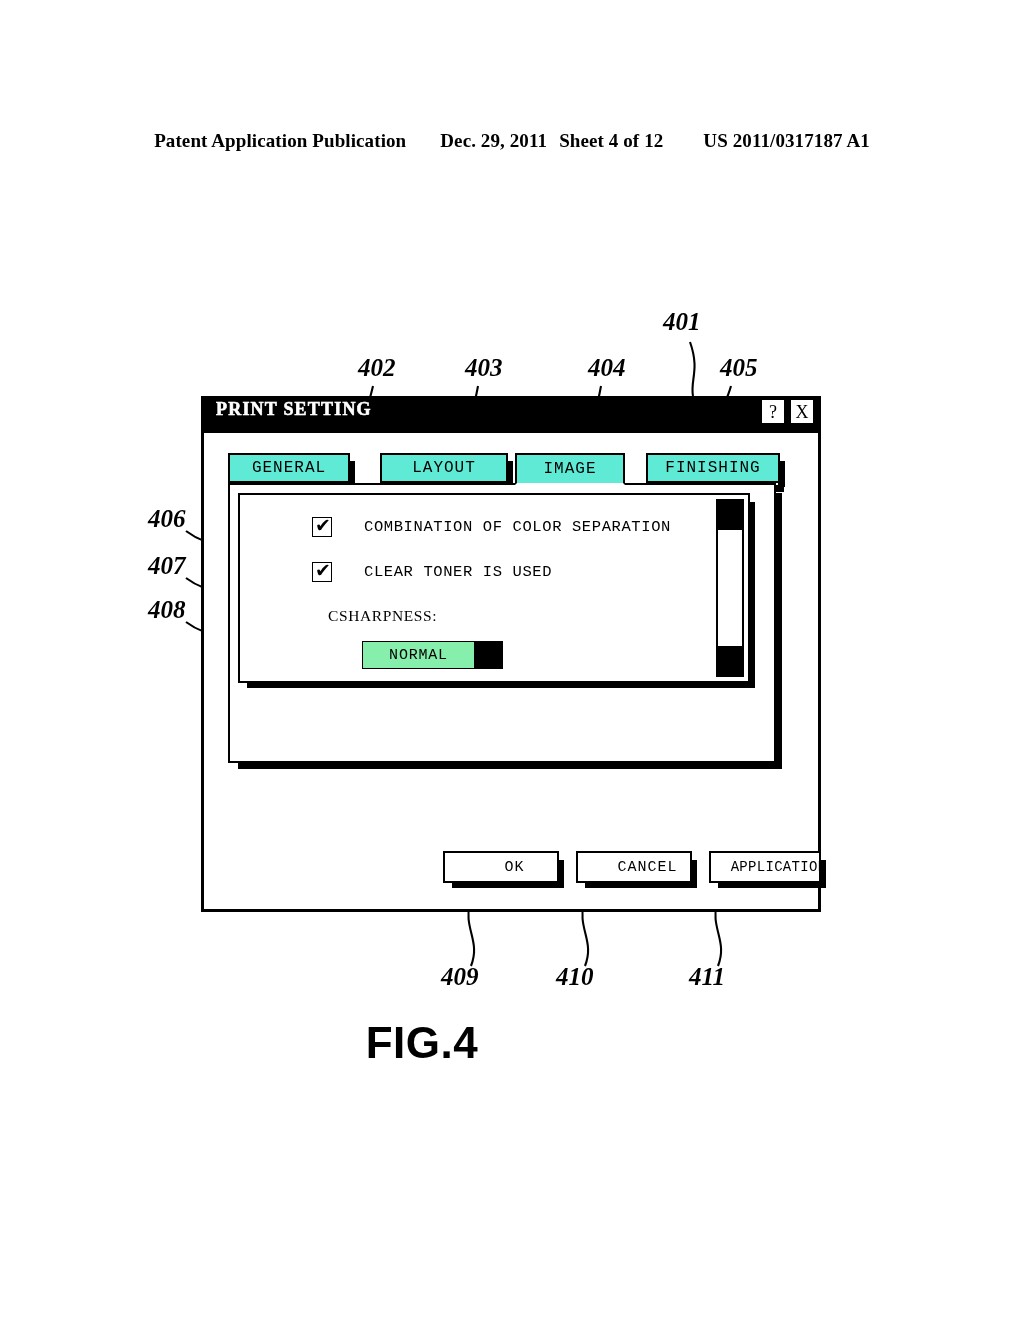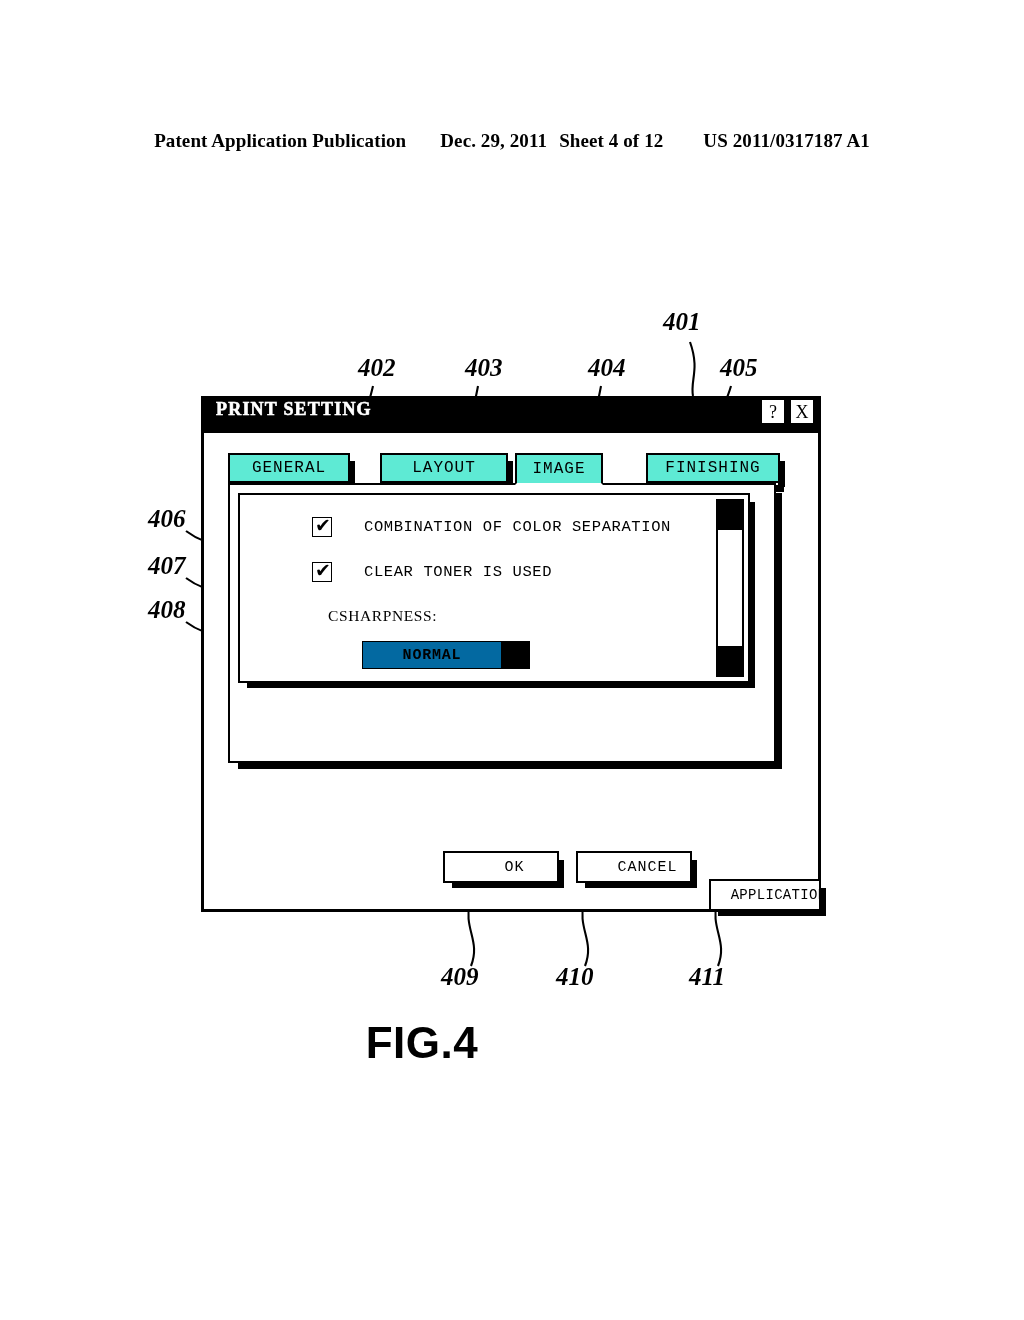--- a/index.html
+++ b/index.html
@@ -172,21 +172,21 @@
     height: 100%;
     background: #000;
   }
   .tab.active {
     border-bottom: 2px solid #ffffff;
     height: 32px;
     z-index: 3;
   }
   #tab-general   { left: 0px;   width: 122px; }
   #tab-layout    { left: 152px; width: 128px; }
-  #tab-image     { left: 287px; width: 88px; }
+  #tab-image     { left: 287px; width: 110px; }
   #tab-finishing { left: 418px; width: 134px; }
 
   
   #content-panel-outer {
     position: absolute;
     left: 24px;
     top: 50px;
     width: 548px;
     height: 280px;
     background: #ffffff;
@@ -295,28 +295,27 @@
     font-size: 15.5px;
     letter-spacing: 0.6px;
     color: #000;
     white-space: nowrap;
   }
 
   #sharpness-combo {
     position: absolute;
     left: 122px;
     top: 146px;
-    width: 168px;
+    width: 141px;
     height: 28px;
     border: 1.5px solid #000;
     box-sizing: border-box;
-    background: #0369a1;
+    background: #86efac;
     display: flex;
     align-items: stretch;
-    font-weight: bold;
   }
   #sharpness-value {
     flex: 1 1 auto;
     display: flex;
     align-items: center;
     justify-content: center;
     font-family: "Liberation Mono", monospace;
     font-size: 15px;
     letter-spacing: 0.8px;
     color: #000;
@@ -400,21 +399,21 @@
     content: "";
     position: absolute;
     left: 100%;
     top: 7px;
     width: 7px;
     height: 100%;
     background: #000;
   }
   #btn-ok          { width: 116px; }
   #btn-cancel      { width: 116px; }
-  #btn-application { width: 112px; margin-right: 0; font-size: 14px; letter-spacing: 0.3px; margin-top: 28px; }
+  #btn-application { width: 112px; margin-right: 0; font-size: 14px; letter-spacing: 0.3px; }
 </style>
 </head>
 <body>
 
 <div id="patent-header">
   <span class="hdr-seg">Patent Application Publication</span>
   <span class="gap-a"></span>
   <span class="hdr-seg">Dec. 29, 2011</span>
   <span class="gap-b"></span>
   <span class="hdr-seg">Sheet 4 of 12</span>

